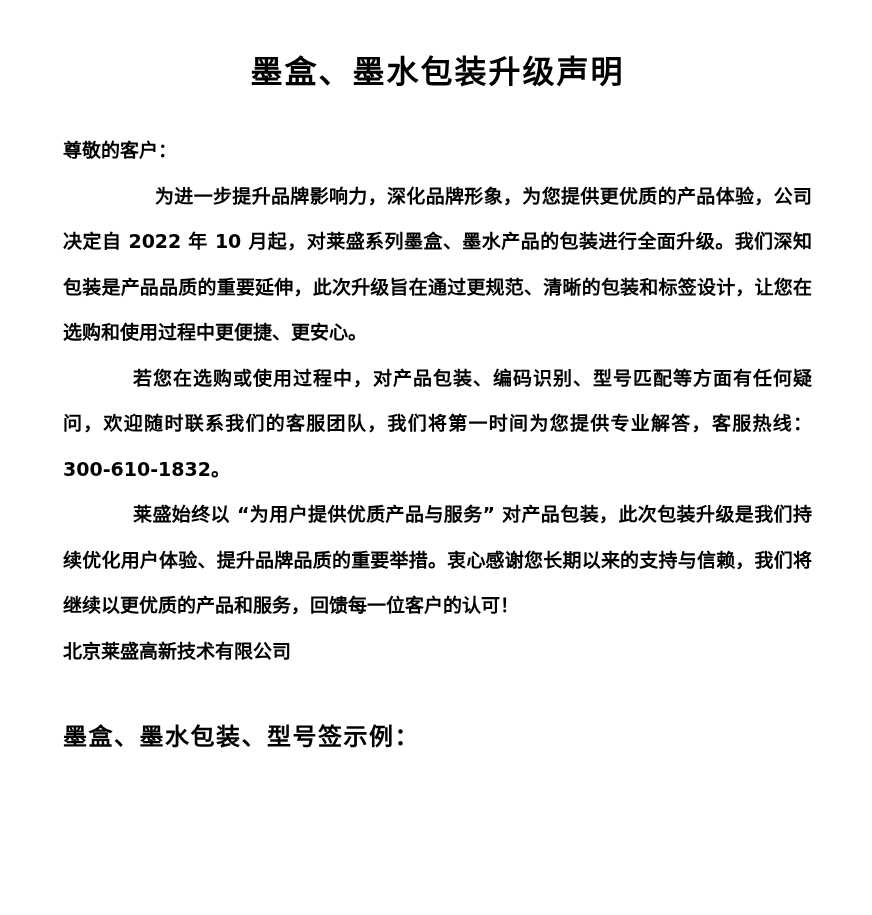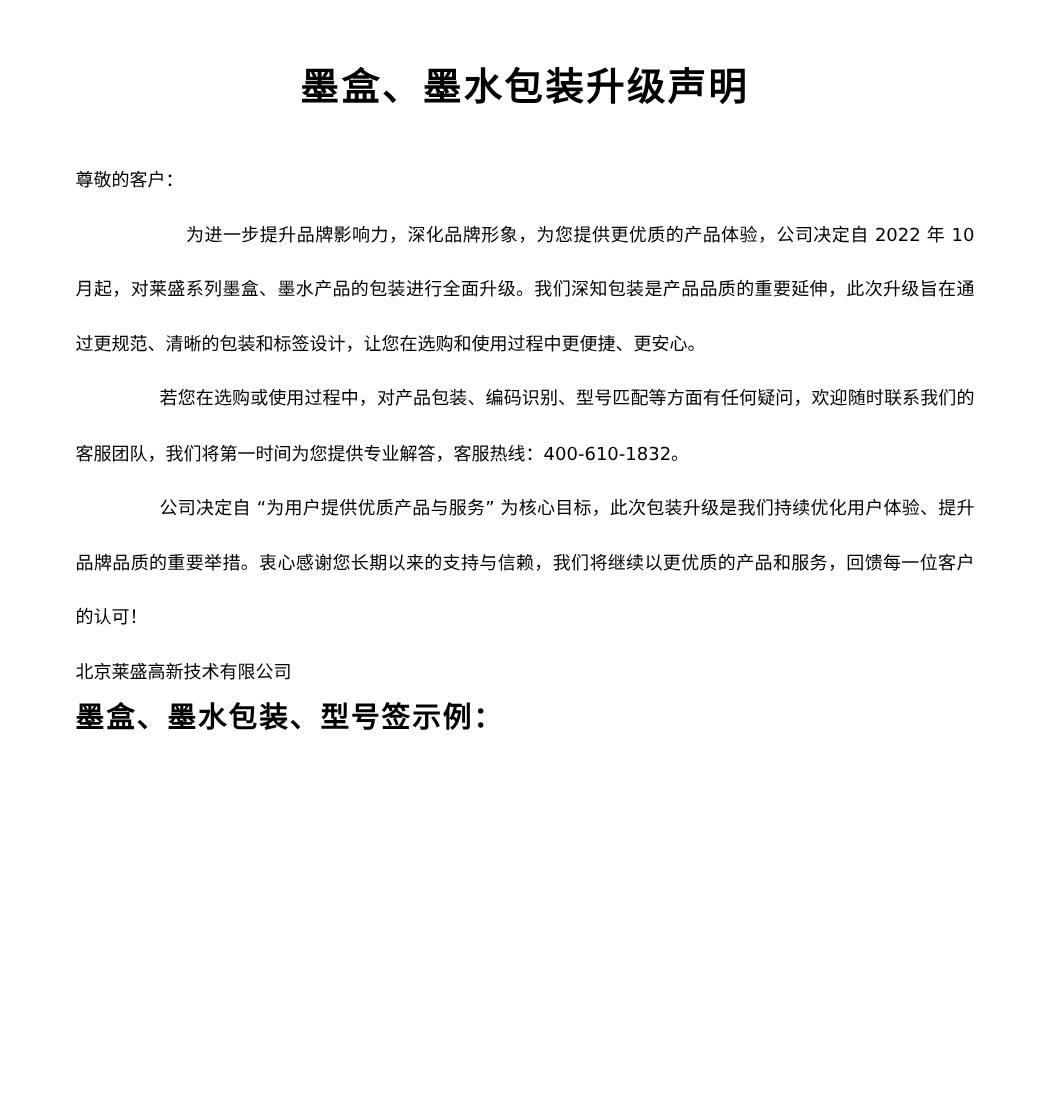--- a/index.html
+++ b/index.html
@@ -25,37 +25,39 @@
     margin: 0;
     text-align: center;
     font-family: "DejaVu Serif", serif;
     font-weight: 700;
     font-size: 32px;
     line-height: 40px;
     letter-spacing: 2px;
   }
   .doc-body {
     margin-top: 36px;
-    font-size: 15px;
+    font-size: 19px;
     line-height: 45.5px;
     text-align: justify;
     text-justify: inter-character;
+    font-weight: bold;
   }
   .salutation {
     text-align: left;
   }
   .para {
     margin: 0;
   }
   .indent-lg { text-indent: 92px; }
   .indent-md { text-indent: 70px; }
   .sig-line {
     text-align: left;
   }
   .section-heading {
+    margin-top: 48px;
     font-weight: 700;
     font-size: 24px;
     line-height: 30px;
     letter-spacing: 1.5px;
     text-align: left;
   }
 </style>
 </head>
 <body>
 
@@ -63,23 +65,23 @@
   <div class="content">
 
     <h1 class="doc-title">墨盒、墨水包装升级声明</h1>
 
     <div class="doc-body">
 
       <div class="salutation">尊敬的客户：</div>
 
       <p class="para indent-lg">为进一步提升品牌影响力，深化品牌形象，为您提供更优质的产品体验，公司决定自 2022 年 10 月起，对莱盛系列墨盒、墨水产品的包装进行全面升级。我们深知包装是产品品质的重要延伸，此次升级旨在通过更规范、清晰的包装和标签设计，让您在选购和使用过程中更便捷、更安心。</p>
 
-      <p class="para indent-md">若您在选购或使用过程中，对产品包装、编码识别、型号匹配等方面有任何疑问，欢迎随时联系我们的客服团队，我们将第一时间为您提供专业解答，客服热线：400-610-1832。</p>
+      <p class="para indent-md">若您在选购或使用过程中，对产品包装、编码识别、型号匹配等方面有任何疑问，欢迎随时联系我们的客服团队，我们将第一时间为您提供专业解答，客服热线：300-610-1832。</p>
 
-      <p class="para indent-md">公司决定自 “为用户提供优质产品与服务” 为核心目标，此次包装升级是我们持续优化用户体验、提升品牌品质的重要举措。衷心感谢您长期以来的支持与信赖，我们将继续以更优质的产品和服务，回馈每一位客户的认可！</p>
+      <p class="para indent-md">莱盛始终以 “为用户提供优质产品与服务” 对产品包装，此次包装升级是我们持续优化用户体验、提升品牌品质的重要举措。衷心感谢您长期以来的支持与信赖，我们将继续以更优质的产品和服务，回馈每一位客户的认可！</p>
 
       <div class="sig-line">北京莱盛高新技术有限公司</div>
 
     </div>
 
     <div class="section-heading">墨盒、墨水包装、型号签示例：</div>
 
   </div>
 </div>
 

